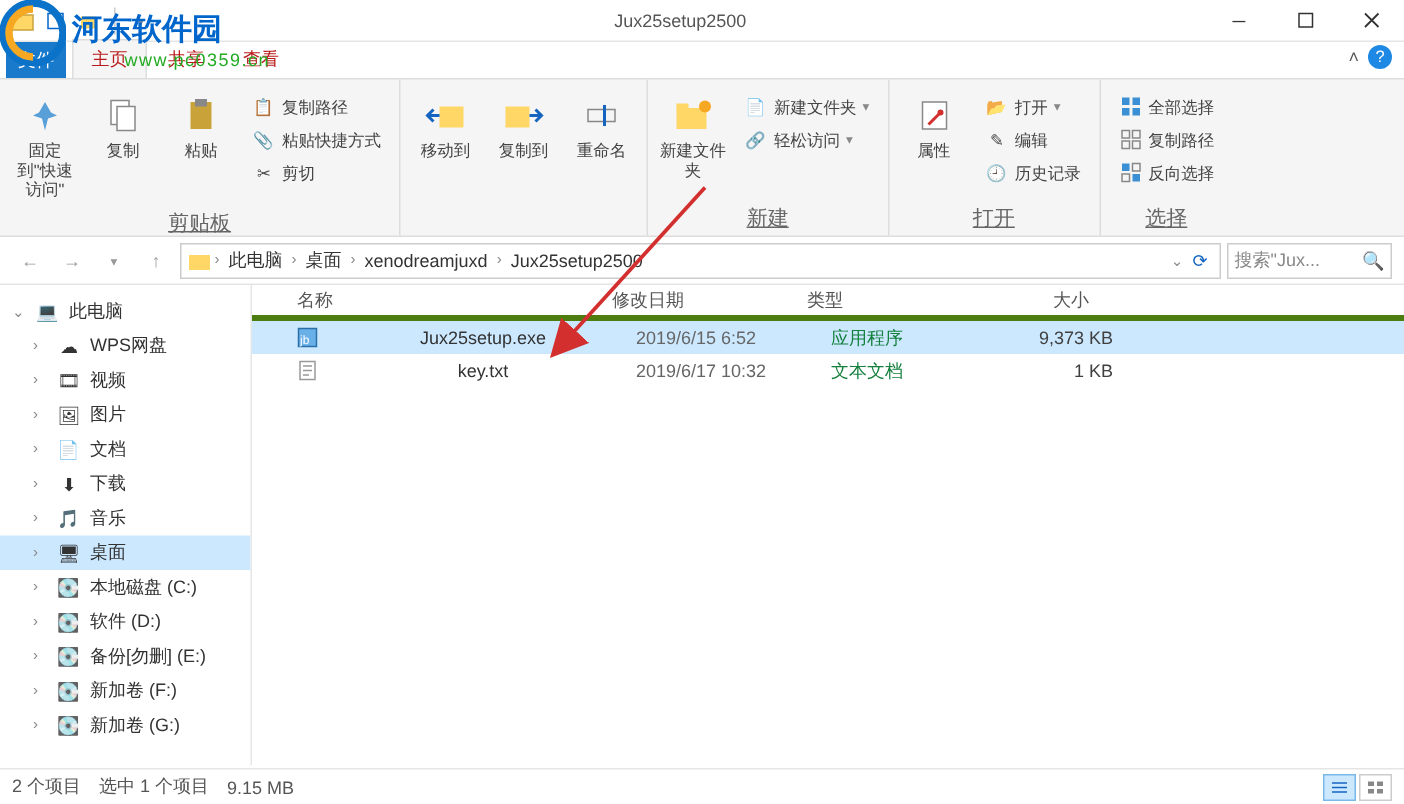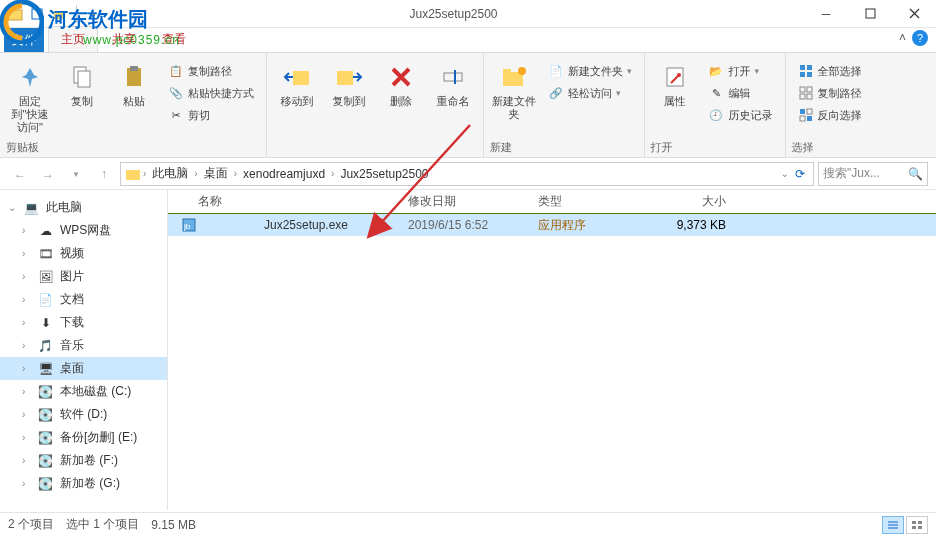--- a/index.html
+++ b/index.html
@@ -19,21 +19,21 @@
 .tab { padding: 4px 12px; font-size: 12px; color: #b91c1c; cursor: pointer; }
 .tab.active { background: #f5f5f5; border: 1px solid #ddd; border-bottom: none; }
 .file-tab { position: absolute; left: 4px; top: 0; width: 40px; height: 24px; background: #1979ca; color: #fff; display: flex; align-items: center; justify-content: center; }
 .ribbon-help { position: absolute; right: 8px; top: 2px; display: flex; gap: 6px; align-items: center; }
 .help-circle { width: 16px; height: 16px; border-radius: 50%; background: #1e88e5; color: #fff; display: flex; align-items: center; justify-content: center; font-size: 11px; }
 
 
 .ribbon { height: 106px; background: #f5f5f5; border-top: 1px solid #ddd; border-bottom: 1px solid #ddd; display: flex; }
 .group { border-right: 1px solid #ddd; display: flex; flex-direction: column; padding: 4px 6px 2px; }
 .group-content { flex: 1; display: flex; align-items: flex-start; gap: 4px; }
-.group-label { text-align: left; font-size: 11px; color: #666; padding-top: 2px; }
+.group-label { text-align: center; font-size: 14px; color: #666; padding-top: 2px; text-decoration: underline; }
 .big-btn { display: flex; flex-direction: column; align-items: center; width: 48px; padding: 4px 2px; gap: 2px; }
 .big-btn .bicon { width: 32px; height: 32px; display: flex; align-items: center; justify-content: center; }
 .big-btn .blabel { font-size: 11px; color: #444; text-align: center; line-height: 13px; }
 .small-btns { display: flex; flex-direction: column; gap: 2px; padding: 4px 2px; }
 .small-btn { display: flex; align-items: center; gap: 4px; font-size: 11px; color: #444; padding: 2px 4px; white-space: nowrap; }
 .small-btn .sicon { width: 16px; height: 16px; display: flex; align-items: center; justify-content: center; }
 
 
 .addressbar { height: 32px; display: flex; align-items: center; padding: 0 8px; gap: 4px; border-bottom: 1px solid #e5e5e5; }
 .nav-arrow { width: 24px; height: 24px; display: flex; align-items: center; justify-content: center; color: #999; }
@@ -45,32 +45,32 @@
 
 .main { display: flex; height: 320px; }
 .tree { width: 168px; border-right: 1px solid #e5e5e5; overflow: hidden; padding: 6px 0; }
 .tree-item { display: flex; align-items: center; gap: 6px; padding: 3px 8px 3px 22px; font-size: 12px; color: #333; white-space: nowrap; }
 .tree-item.root { padding-left: 8px; font-weight: normal; }
 .tree-item.selected { background: #cce8ff; }
 .tree-item .ticon { width: 16px; height: 16px; display: flex; align-items: center; justify-content: center; }
 .tree-item .expand { width: 10px; color: #888; font-size: 10px; }
 
 .filelist { flex: 1; position: relative; }
-.columns { display: flex; border-bottom: 1px solid #4d7c0f; height: 24px; align-items: center; color: #555; font-size: 12px; }
+.columns { display: flex; border-bottom: 4px solid #4d7c0f; height: 24px; align-items: center; color: #555; font-size: 12px; }
 .col-name { width: 240px; padding-left: 30px; }
 .col-date { width: 130px; }
 .col-type { width: 110px; font-family: Liberation Serif, serif; }
 .col-size { width: 90px; text-align: right; padding-right: 12px; }
 .file-row { display: flex; align-items: center; height: 22px; font-size: 12px; color: #333; }
 .file-row.selected { background: #cce8ff; }
-.file-row .ficon { width: 18px; margin: 0 6px 0 12px; display: flex; align-items: center; justify-content: center; }
+.file-row .ficon { width: 18px; margin: 0 6px 0 28px; display: flex; align-items: center; justify-content: center; }
 .file-row .fname { width: 204px; text-align: center; }
 .file-row .fdate { width: 130px; color: #666; }
-.file-row .ftype { width: 110px; color: #a16207; font-family: Liberation Mono, monospace; }
-.file-row .fsize { width: 90px; text-align: right; padding-right: 12px; color: #000000; }
+.file-row .ftype { width: 110px; color: #15803d; font-family: Liberation Mono, monospace; }
+.file-row .fsize { width: 90px; text-align: right; padding-right: 12px; color: #404040; }
 
 
 .arrow { position: absolute; left: 360px; top: 120px; pointer-events: none; z-index: 100; }
 
 
 .statusbar { position: absolute; bottom: 0; left: 0; right: 0; height: 24px; border-top: 1px solid #e5e5e5; display: flex; align-items: center; padding: 0 8px; font-size: 12px; color: #555; gap: 12px; }
 .statusbar .spacer { flex: 1; }
 .view-btns { display: flex; gap: 2px; }
 .view-btn { width: 22px; height: 18px; border: 1px solid #ccc; display: flex; align-items: center; justify-content: center; }
 .view-btn.active { background: #cce8ff; border-color: #7ab8e8; }
@@ -207,28 +207,20 @@
         <span class="blabel">移动到</span>
       </div>
       <div class="big-btn">
         <span class="bicon">
             <svg width="28" height="24">
               <rect x="2" y="6" width="16" height="14" fill="#ffd766"></rect>
               <path d="M18 12 L26 12 M22 8 L26 12 L22 16" fill="none" stroke="#1565c0" stroke-width="2"></path>
             </svg>
           </span>
         <span class="blabel">复制到</span>
-      </div>
-      <div class="big-btn">
-        <span class="bicon">
-            <svg width="24" height="24">
-              <path d="M4 4 L20 20 M20 4 L4 20" stroke="#d32f2f" stroke-width="4"></path>
-            </svg>
-          </span>
-        <span class="blabel">删除</span>
       </div>
       <div class="big-btn">
         <span class="bicon">
             <svg width="24" height="24">
               <rect x="3" y="8" width="18" height="8" fill="none" stroke="#888"></rect>
               <line x1="14" y1="5" x2="14" y2="19" stroke="#1565c0" stroke-width="2"></line>
             </svg>
           </span>
         <span class="blabel">重命名</span>
       </div>
@@ -446,20 +438,34 @@
           <svg width="16" height="16">
             <rect x="2" y="2" width="12" height="12" fill="#6ab0e8" stroke="#2a6fa8"></rect>
             <text x="3" y="12" font-size="8" fill="#fff">jb</text>
           </svg>
         </span>
       <span class="fname">Jux25setup.exe</span>
       <span class="fdate">2019/6/15 6:52</span>
       <span class="ftype">应用程序</span>
       <span class="fsize">9,373 KB</span>
     </div>
+    <div class="file-row">
+      <span class="ficon">
+          <svg width="16" height="16">
+            <rect x="3" y="2" width="10" height="12" fill="#fff" stroke="#999"></rect>
+            <line x1="5" y1="5" x2="11" y2="5" stroke="#999"></line>
+            <line x1="5" y1="8" x2="11" y2="8" stroke="#999"></line>
+            <line x1="5" y1="11" x2="9" y2="11" stroke="#999"></line>
+          </svg>
+        </span>
+      <span class="fname">key.txt</span>
+      <span class="fdate">2019/6/17 10:32</span>
+      <span class="ftype">文本文档</span>
+      <span class="fsize">1 KB</span>
+    </div>
   </div>
 </div>
 
 <svg class="arrow" width="120" height="140">
   <defs>
       <marker id="ah" markerWidth="10" markerHeight="10" refX="8" refY="5" orient="auto">
         <path d="M0 0 L10 5 L0 10 Z" fill="#d32f2f"></path>
       </marker>
     </defs>
   <line x1="110" y1="5" x2="10" y2="115" stroke="#d32f2f" stroke-width="2.5" marker-end="url(#ah)"></line>

